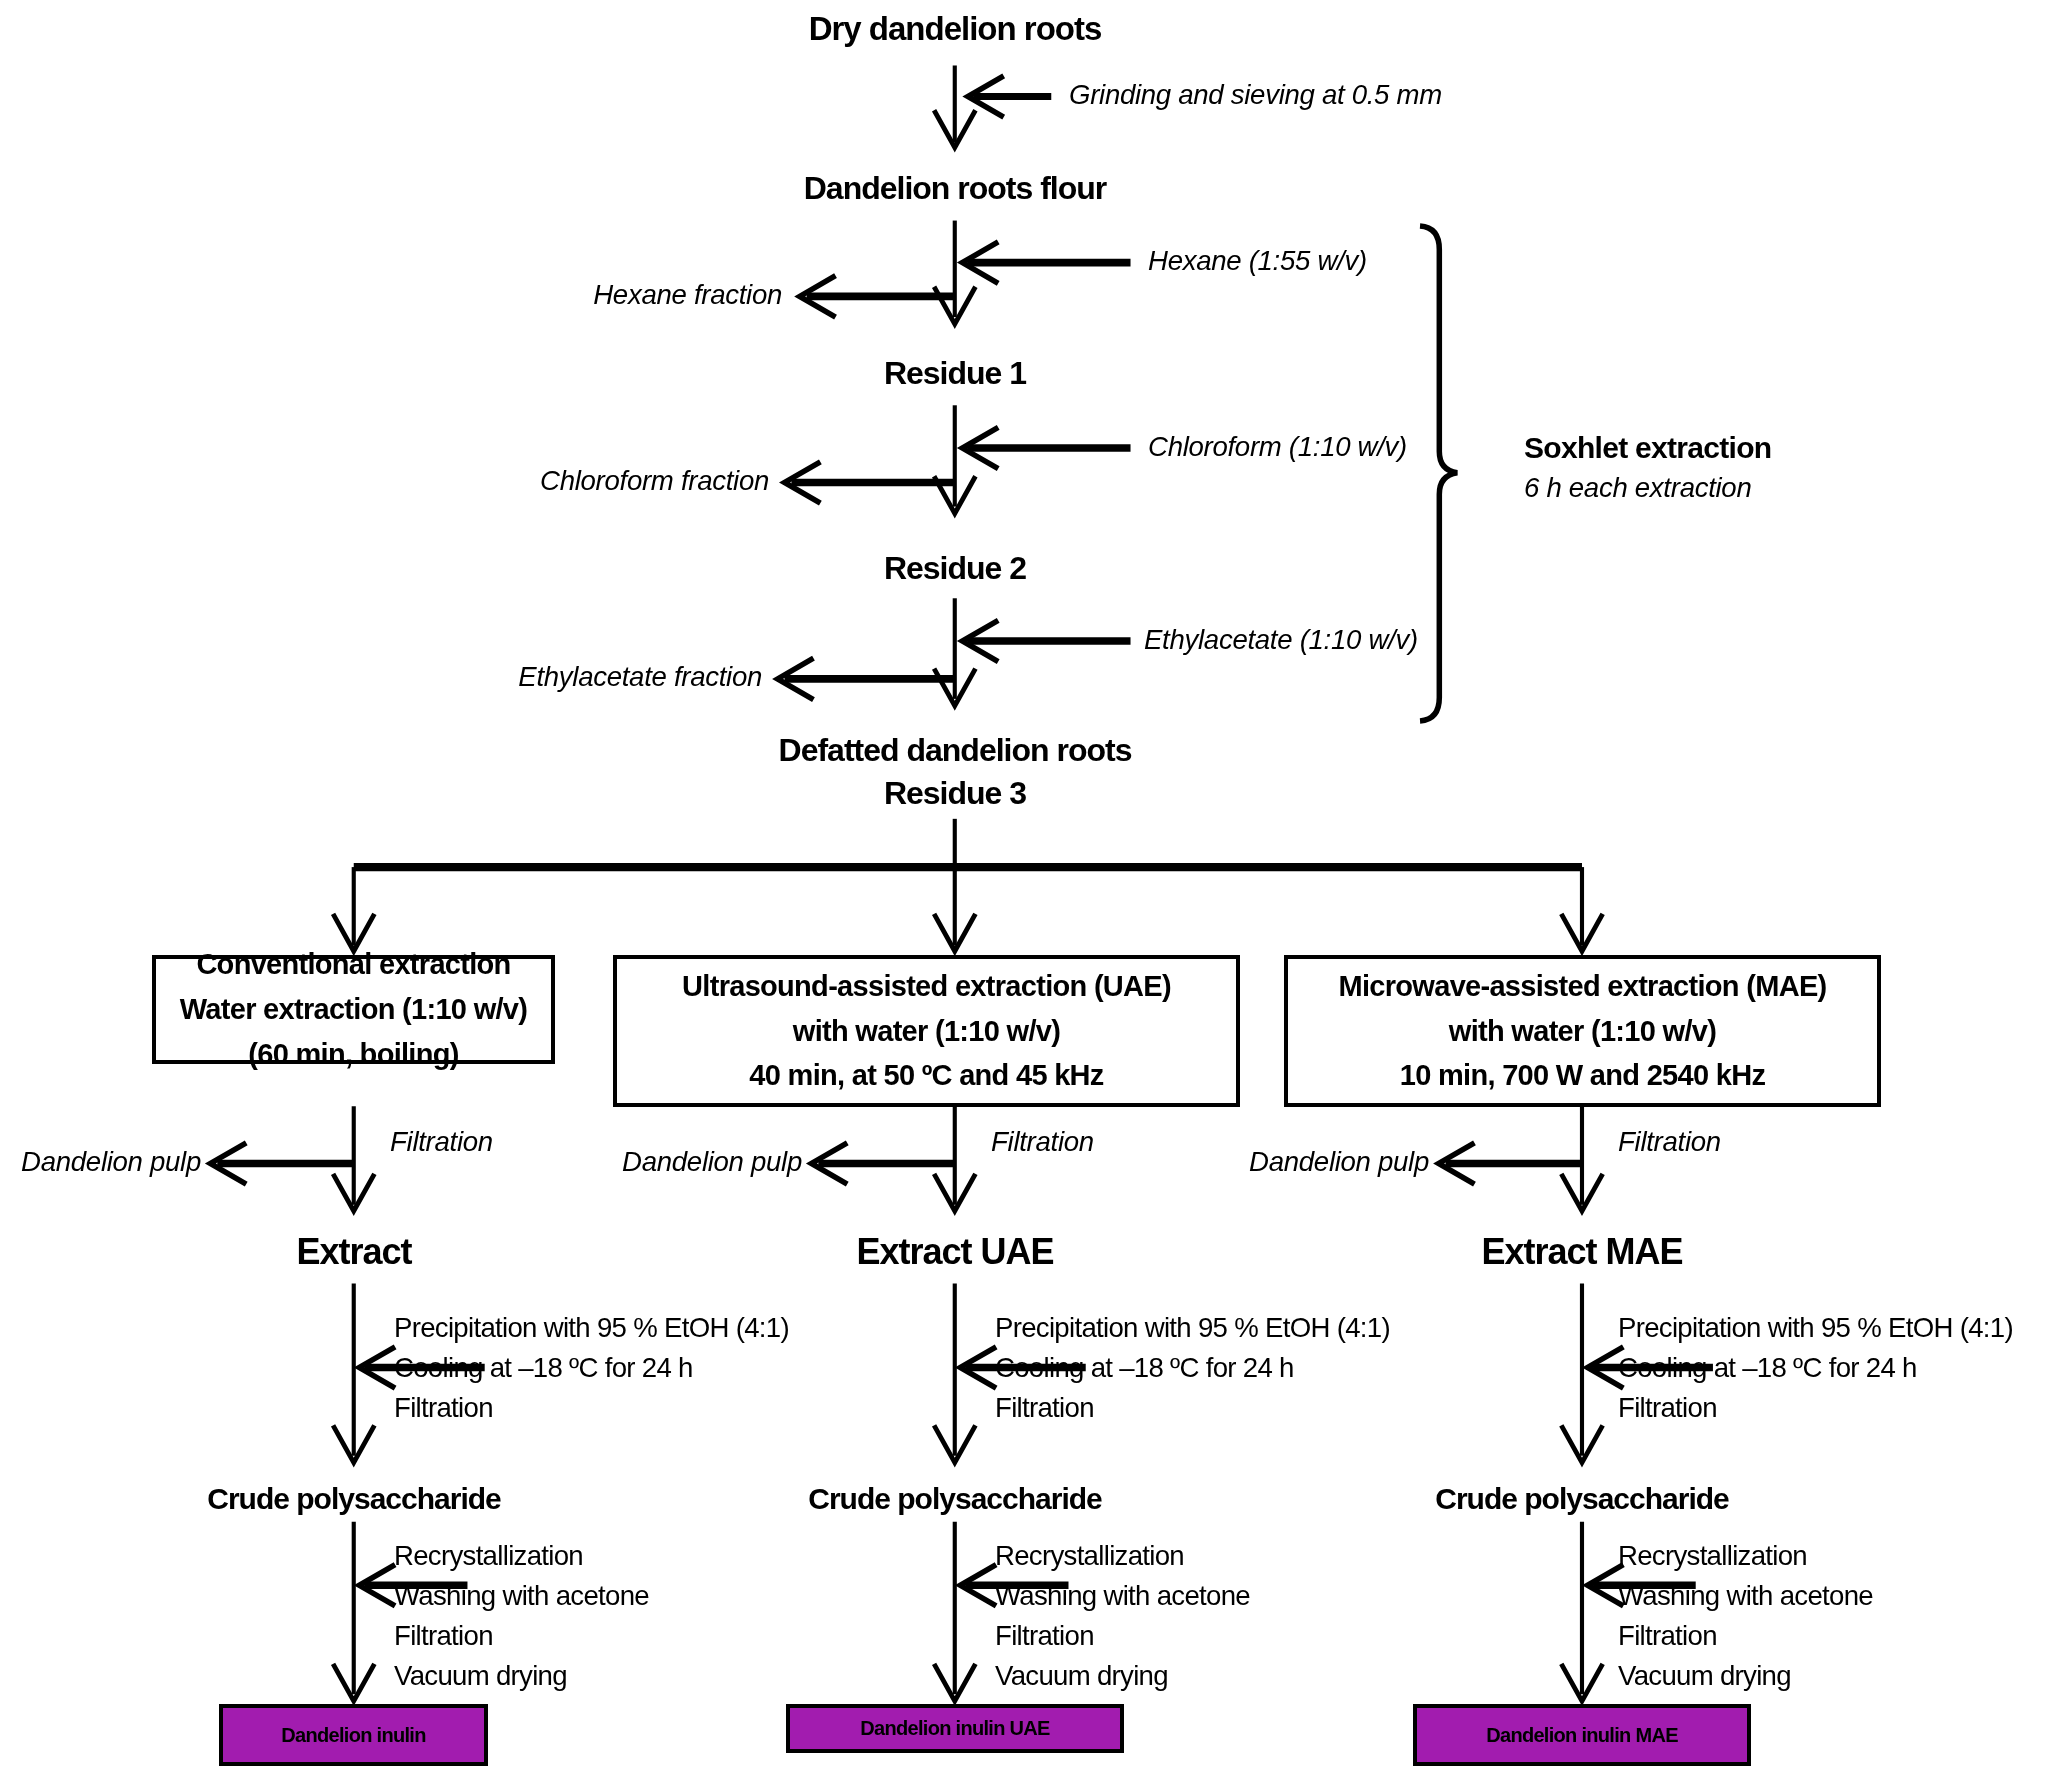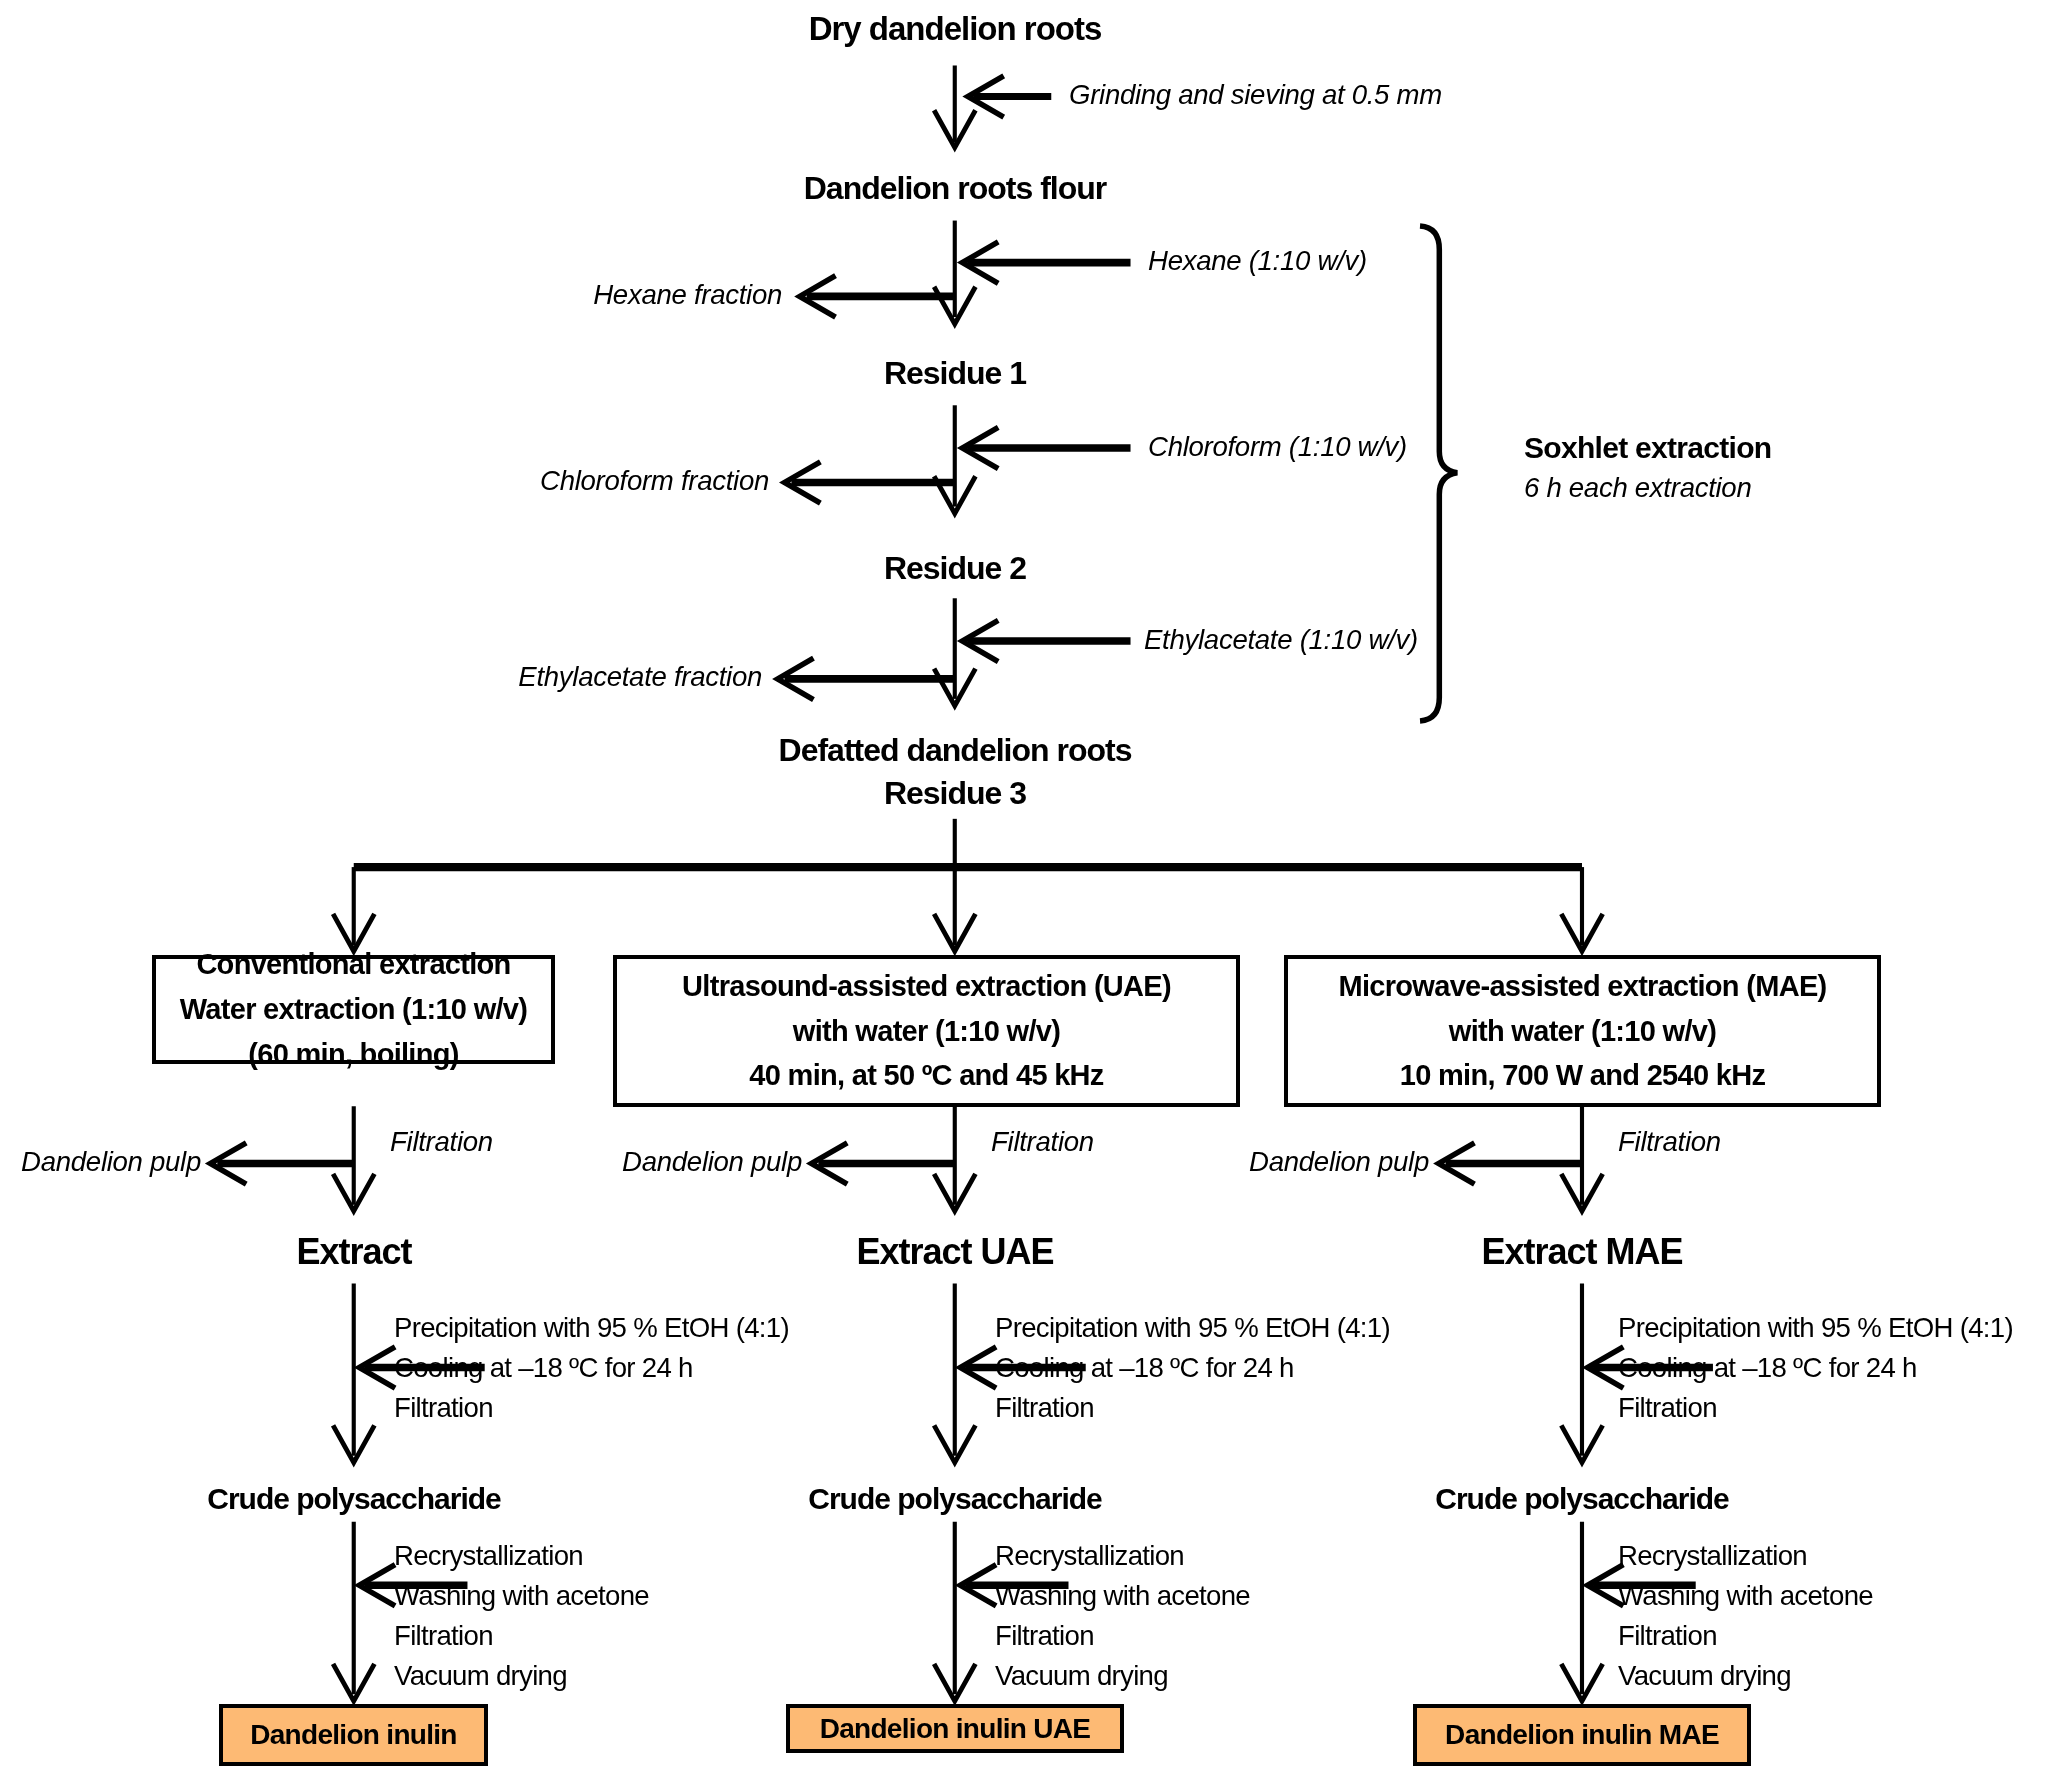--- a/index.html
+++ b/index.html
@@ -18,21 +18,21 @@
   .soxtitle{font-weight:bold;font-size:30px;letter-spacing:-0.7px;}
   .procbox{
     position:absolute;box-sizing:border-box;border:4.8px solid #000;
     display:flex;flex-direction:column;justify-content:center;align-items:center;
     font-weight:bold;font-size:29px;line-height:1.55;letter-spacing:-0.7px;text-align:center;
     background:#fff;
   }
   .productbox{
     position:absolute;box-sizing:border-box;border:4.8px solid #000;
     display:flex;justify-content:center;align-items:center;
-    font-weight:bold;font-size:28px;letter-spacing:-0.7px;background:#fdba74;
+    font-weight:bold;font-size:20px;letter-spacing:-0.7px;background:#a21caf;
   }
   .notelist{position:absolute;font-size:27.6px;letter-spacing:-0.7px;line-height:40px;white-space:nowrap;}
 </style>
 </head>
 <body>
 
 <svg id="connectors" xmlns="http://www.w3.org/2000/svg" viewBox="0 0 2997 2568">
     <line x1="1385" y1="95" x2="1385" y2="206" stroke="#000000" stroke-width="6"></line>
     <path d="M 1355 160 L 1385 214 L 1415 160" fill="none" stroke="#000000" stroke-width="7"></path>
     <line x1="1525" y1="140" x2="1412" y2="140" stroke="#000000" stroke-width="10"></line>
@@ -99,21 +99,21 @@
     <line x1="2295" y1="2208" x2="2295" y2="2458" stroke="#000000" stroke-width="6"></line>
     <path d="M 2265 2414 L 2295 2468 L 2325 2414" fill="none" stroke="#000000" stroke-width="7"></path>
     <line x1="2460" y1="2300" x2="2311" y2="2300" stroke="#000000" stroke-width="11"></line>
     <path d="M 2355 2270 L 2303 2300 L 2355 2330" fill="none" stroke="#000000" stroke-width="8"></path>
   </svg>
 
 <div class="lbl node head" style="left:955px;top:9.7px">Dry dandelion roots</div>
 <div class="lbl note" style="left:1069px;top:79px">Grinding and sieving at 0.5 mm</div>
 <div class="lbl node" style="left:955px;top:170px">Dandelion roots flour</div>
 
-<div class="lbl note" style="left:1148px;top:245px">Hexane (1:10 w/v)</div>
+<div class="lbl note" style="left:1148px;top:245px">Hexane (1:55 w/v)</div>
 <div class="lbl note rnote" style="left:782px;top:279px">Hexane fraction</div>
 <div class="lbl node" style="left:955px;top:355px">Residue 1</div>
 
 <div class="lbl note" style="left:1148px;top:431px">Chloroform (1:10 w/v)</div>
 <div class="lbl note rnote" style="left:769px;top:465px">Chloroform fraction</div>
 <div class="lbl node" style="left:955px;top:550px">Residue 2</div>
 
 <div class="lbl note" style="left:1144px;top:624px">Ethylacetate (1:10 w/v)</div>
 <div class="lbl note rnote" style="left:762px;top:661px">Ethylacetate fraction</div>
 

